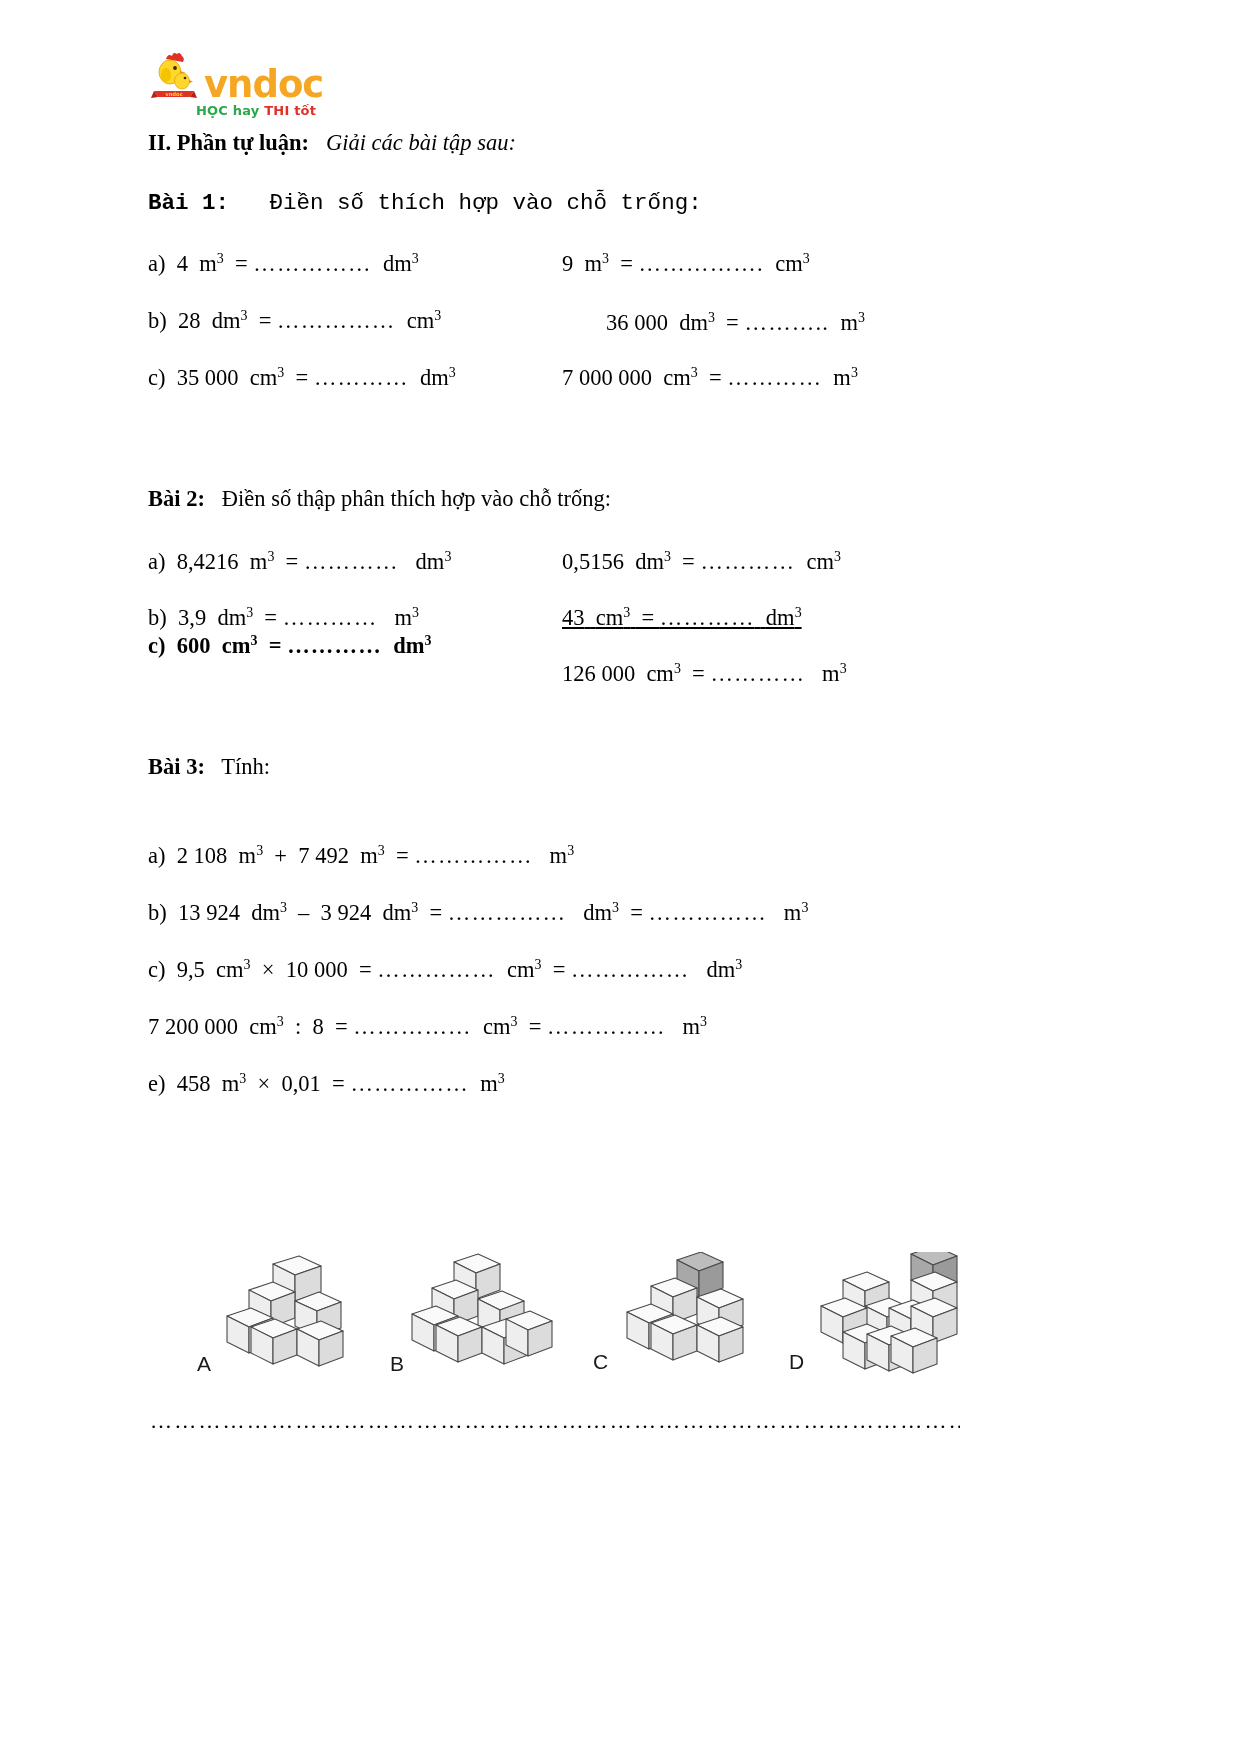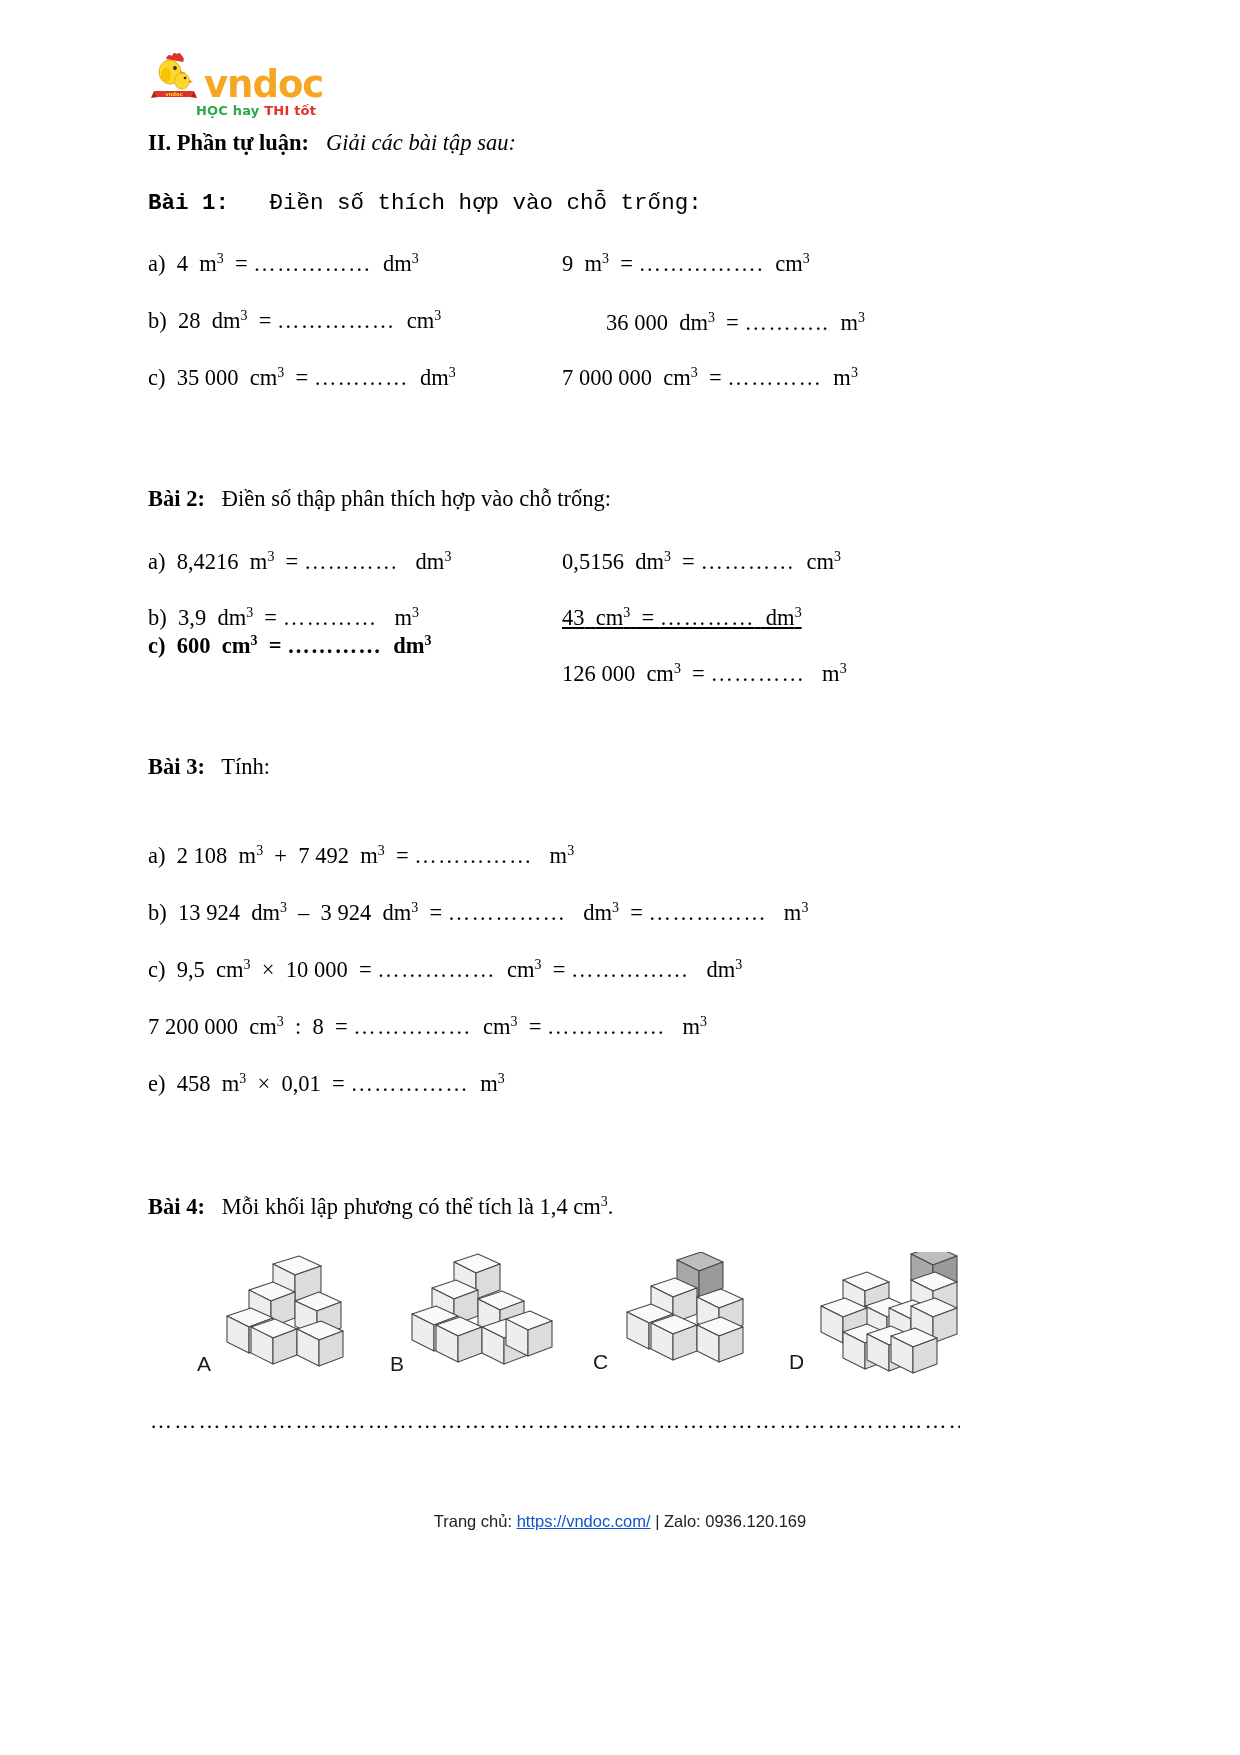--- a/index.html
+++ b/index.html
@@ -330,25 +330,20 @@
   <div class="blk col-left" style="top:1073px;">
     <span>e)</span>
     <span>&nbsp;</span><span>458</span>
     <span>&nbsp;</span><span>m</span><sup>3</sup>
     <span>&nbsp;</span><span>×</span><span>&nbsp;</span>
     <span>0,01</span>
     <span>&nbsp;=&nbsp;</span><span class="dots">……………</span>
     <span>&nbsp;</span><span>m</span><sup>3</sup>
   </div>
 
-  <div class="blk col-left" style="top:1196px;">
-    <span class="bold">Bài 4:</span>
-    <span>&nbsp;</span>
-    <span>Mỗi khối lập phương có thể tích là 1,4 cm</span><sup>3</sup><span>.</span>
-  </div>
 
   <div class="figures">
 
     <div class="fig" style="left:20px;">
       <svg width="170" height="140" viewBox="0 0 170 140" xmlns="http://www.w3.org/2000/svg">
         <g stroke="#4a4a4a" stroke-width="1.1" stroke-linejoin="round">
 
           <polygon points="68,12 94,4 116,14 90,23" fill="#fafafa"></polygon>
           <polygon points="68,12 90,23 90,49 68,38" fill="#eeeeee"></polygon>
           <polygon points="90,23 116,14 116,40 90,49" fill="#dcdcdc"></polygon>
@@ -487,17 +482,14 @@
           <polygon points="88,84 110,95 110,121 88,110" fill="#eeeeee"></polygon>
           <polygon points="110,95 134,86 134,112 110,121" fill="#dcdcdc"></polygon>
         </g>
       </svg>
       <div class="fig-label" style="left:-14px; top:98px;">D</div>
     </div>
   </div>
 
   <div class="answer-line">……………………………………………………………………………………………………………</div>
 
-  <div class="footer">
-    <span>Trang chủ: </span><a href="#">https://vndoc.com/</a><span> | Zalo: 0936.120.169</span>
-  </div>
 
 </div>
 
 </body></html>

